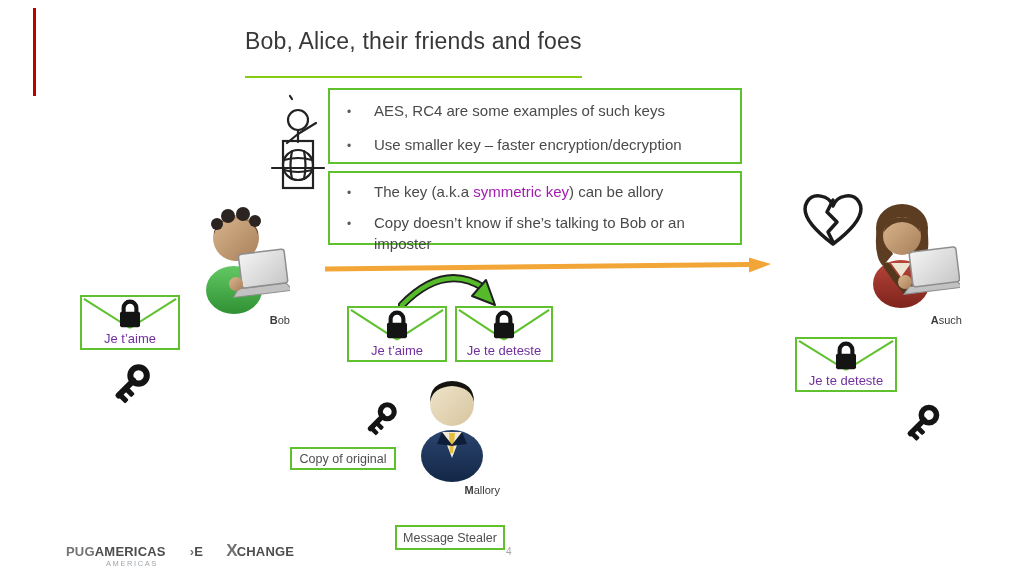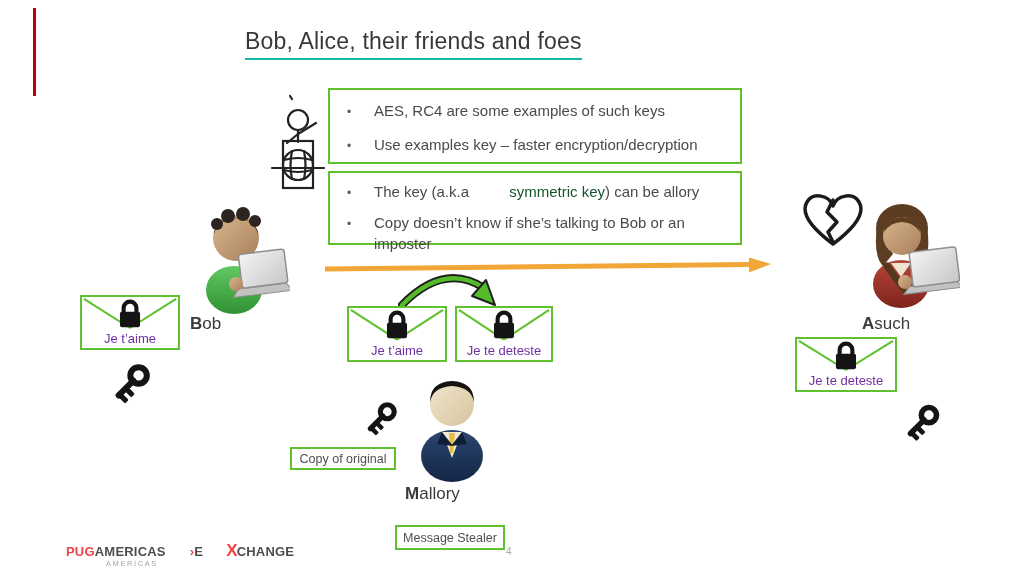--- a/index.html
+++ b/index.html
@@ -5,46 +5,46 @@
   * { margin:0; padding:0; box-sizing:border-box; }
   html,body { background:#e8e8e8; }
   .slide {
     position:relative; width:1024px; height:574px; background:#ffffff;
     font-family:"Liberation Sans", sans-serif; overflow:hidden; margin:0 auto;
   }
   .abs { position:absolute; }
   .red-bar { left:33px; top:8px; width:3px; height:88px; background:#c00000; }
   .title {
     left:245px; top:28px; font-size:23px; color:#383838; letter-spacing:0.2px;
-    border-bottom:2px solid #14b8a6; padding-bottom:3px;
+    border-bottom:2px solid #84cc16; padding-bottom:21px;
   }
   .callout {
     border:2px solid #5fc12d; background:#fff;
     display:flex; flex-direction:column; gap:11px; padding:10px 8px 0 17px;
   }
   .bullet-row { display:flex; font-size:15px; color:#4a4a4a; line-height:21px; }
   .bullet-dot { width:27px; flex:none; font-size:12px; padding-top:2px; color:#5a5a5a; }
   .bullet-text { flex:1; }
-  .hl-red { color:#14532d;margin-left:36px; }
+  .hl-red { color:#a21caf; }
   .envelope { border:2.5px solid #5fc12d; background:#fff; }
   .flap-svg { position:absolute; left:0; top:0; width:100%; height:100%; }
   .lock-svg { position:absolute; left:50%; margin-left:-13px; top:1px; width:26px; height:31px; }
   .env-label {
     position:absolute; bottom:2px; left:0; width:100%; text-align:center;
     color:#7030a0; font-size:13px;
   }
   .labelbox {
     border:2px solid #5fc12d; background:#fff; color:#4f4f4f; font-size:12.5px;
     display:flex; align-items:center; justify-content:center; white-space:nowrap;
   }
-  .actor-label { font-size:17px; color:#3a3a3a; text-align:left; }
+  .actor-label { font-size:11px; color:#3a3a3a; text-align:right; }
   .actor-label .initial { font-weight:bold; }
   .page-num { font-size:10px; color:#a6a6a6; }
   .logo-line { font-weight:bold; font-size:13px; color:#4d4d4f; letter-spacing:0.2px; white-space:nowrap; }
-  .lg-green { color:#ef4444;padding-left:24px; }
+  .lg-green { color:#737373;padding-left:24px; }
   .lg-x { font-size:17px; margin:0 -1px; }
   .logo-sub { font-size:7.5px; color:#a2a6aa; letter-spacing:1.6px; margin-top:-2px; margin-left:64px; }
 </style>
 </head>
 <body>
 
 <div class="slide">
 
   <svg width="0" height="0" style="position:absolute" aria-hidden="true">
     <defs>
@@ -106,21 +106,21 @@
     <path d="M10,78 L62,78"></path>
   </svg>
 
   <div class="abs callout" style="left:328px; top:88px; width:414px; height:76px">
     <div class="bullet-row">
       <span class="bullet-dot">•</span>
       <span class="bullet-text">AES, RC4 are some examples of such keys</span>
     </div>
     <div class="bullet-row">
       <span class="bullet-dot">•</span>
-      <span class="bullet-text">Use examples key – faster encryption/decryption</span>
+      <span class="bullet-text">Use smaller key – faster encryption/decryption</span>
     </div>
   </div>
 
   <div class="abs callout" style="left:328px; top:171px; width:414px; height:74px; gap:8px; padding-top:8px">
     <div class="bullet-row">
       <span class="bullet-dot">•</span>
       <span class="bullet-text"><span>The key (a.k.a </span><span class="hl-red">symmetric key</span><span>) can be allory</span></span>
     </div>
     <div class="bullet-row">
       <span class="bullet-dot">•</span>

